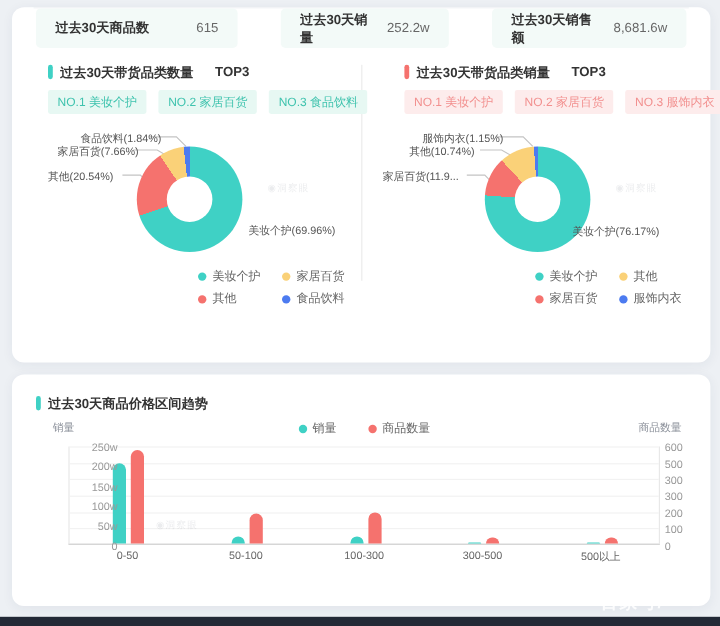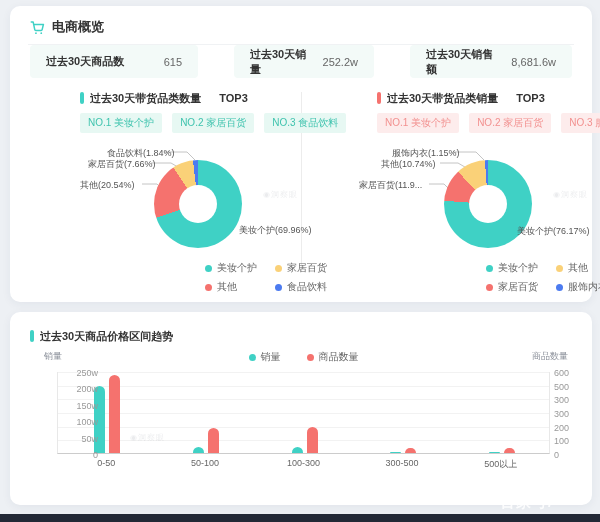--- a/index.html
+++ b/index.html
@@ -17,21 +17,21 @@
 
   .stats-row { display:flex; justify-content:space-between; }
   .stat-card { background:#f3faf8; border-radius:4px; height:33px; display:flex; align-items:center;
                justify-content:space-between; padding:0 16px; }
   .stat-card.s0 { width:168px; } .stat-card.s1 { width:140px; } .stat-card.s2 { width:162px; }
   .stat-label { font-size:11px; font-weight:bold; color:#333; }
   .stat-value { font-size:11px; color:#666; margin-left:12px; }
 
   .donut-section { margin:12px -20px 0 -20px; display:flex; position:relative; height:196px; }
   .vdivider { position:absolute; left:291px; top:2px; bottom:14px; width:1px; background:#ececec; }
-  .donut-panel { width:291px; position:relative;padding-left:40px; }
+  .donut-panel { width:291px; position:relative; }
   .panel-title-row { display:flex; align-items:center; gap:6px; padding-left:30px; height:16px; }
   .donut-panel.right .panel-title-row { padding-left:36px; }
   .mark-bar { width:4px; height:12px; border-radius:2px; }
   .mark-teal { background:#3fd1c5; } .mark-red { background:#f5726e; }
   .panel-title { font-size:11px; font-weight:bold; color:#333; }
   .top3 { font-size:11px; font-weight:bold; color:#333; margin-left:12px; }
 
   .tags-row { margin-top:7px; display:flex; gap:10px; padding-left:30px; }
   .donut-panel.right .tags-row { padding-left:36px; }
   .tag { font-size:10px; padding:3px 8px; border-radius:2px; white-space:nowrap; }
@@ -73,30 +73,20 @@
 
   .cart-icon svg { display:block; }
 </style>
 </head>
 <body>
 
 <div class="page">
 
   <div class="card card-top">
 
-    <div class="card-header">
-      <span class="cart-icon">
-        <svg width="15" height="15" viewBox="0 0 24 24" fill="none" stroke="#3fd1c5" stroke-width="2.4" stroke-linecap="round" stroke-linejoin="round">
-          <path d="M2 3h3l2.6 12.5a1.6 1.6 0 0 0 1.6 1.3h8.6a1.6 1.6 0 0 0 1.6-1.3L21.5 7H6"></path>
-          <circle cx="9.5" cy="21" r="1.4" fill="#3fd1c5" stroke="none"></circle>
-          <circle cx="18" cy="21" r="1.4" fill="#3fd1c5" stroke="none"></circle>
-        </svg>
-      </span>
-      <span class="page-title">电商概览</span>
-    </div>
     <div class="hdivider"></div>
 
     <div class="stats-row">
       <div class="stat-card s0">
         <span class="stat-label">过去30天商品数</span>
         <span class="stat-value">615</span>
       </div>
       <div class="stat-card s1">
         <span class="stat-label">过去30天销量</span>
         <span class="stat-value">252.2w</span>
@@ -127,21 +117,21 @@
             <polyline points="101,24 121,24 133,31"></polyline>
             <polyline points="92,45 107,45 115,53"></polyline>
             <polyline points="177,97 184,90"></polyline>
           </svg>
           <div class="donut" style="background: conic-gradient(rgb(63, 209, 197) 0%, rgb(63, 209, 197) 69.96%, rgb(245, 114, 110) 69.96%, rgb(245, 114, 110) 90.5%, rgb(250, 209, 120) 90.5%, rgb(250, 209, 120) 98.16%, rgb(76, 123, 240) 98.16%, rgb(76, 123, 240) 100%);">
             <div class="donut-hole"></div>
           </div>
           <span class="callout" style="left:57px; top:8px;">食品饮料(1.84%)</span>
           <span class="callout" style="left:38px; top:19px;">家居百货(7.66%)</span>
           <span class="callout" style="left:30px; top:40px;">其他(20.54%)</span>
-          <span class="callout" style="left:189px; top:85px;">美妆个护(69.96%)</span>
+          <span class="callout" style="left:197px; top:85px;">美妆个护(69.96%)</span>
           <span class="wm" style="left:213px; top:50px;">◉洞察眼</span>
         </div>
         <div class="legend">
             <span class="legend-item">
               <i class="legend-dot" style="background: rgb(63, 209, 197);"></i>
               <span>美妆个护</span>
             </span>
             <span class="legend-item">
               <i class="legend-dot" style="background: rgb(250, 209, 120);"></i>
               <span>家居百货</span>

